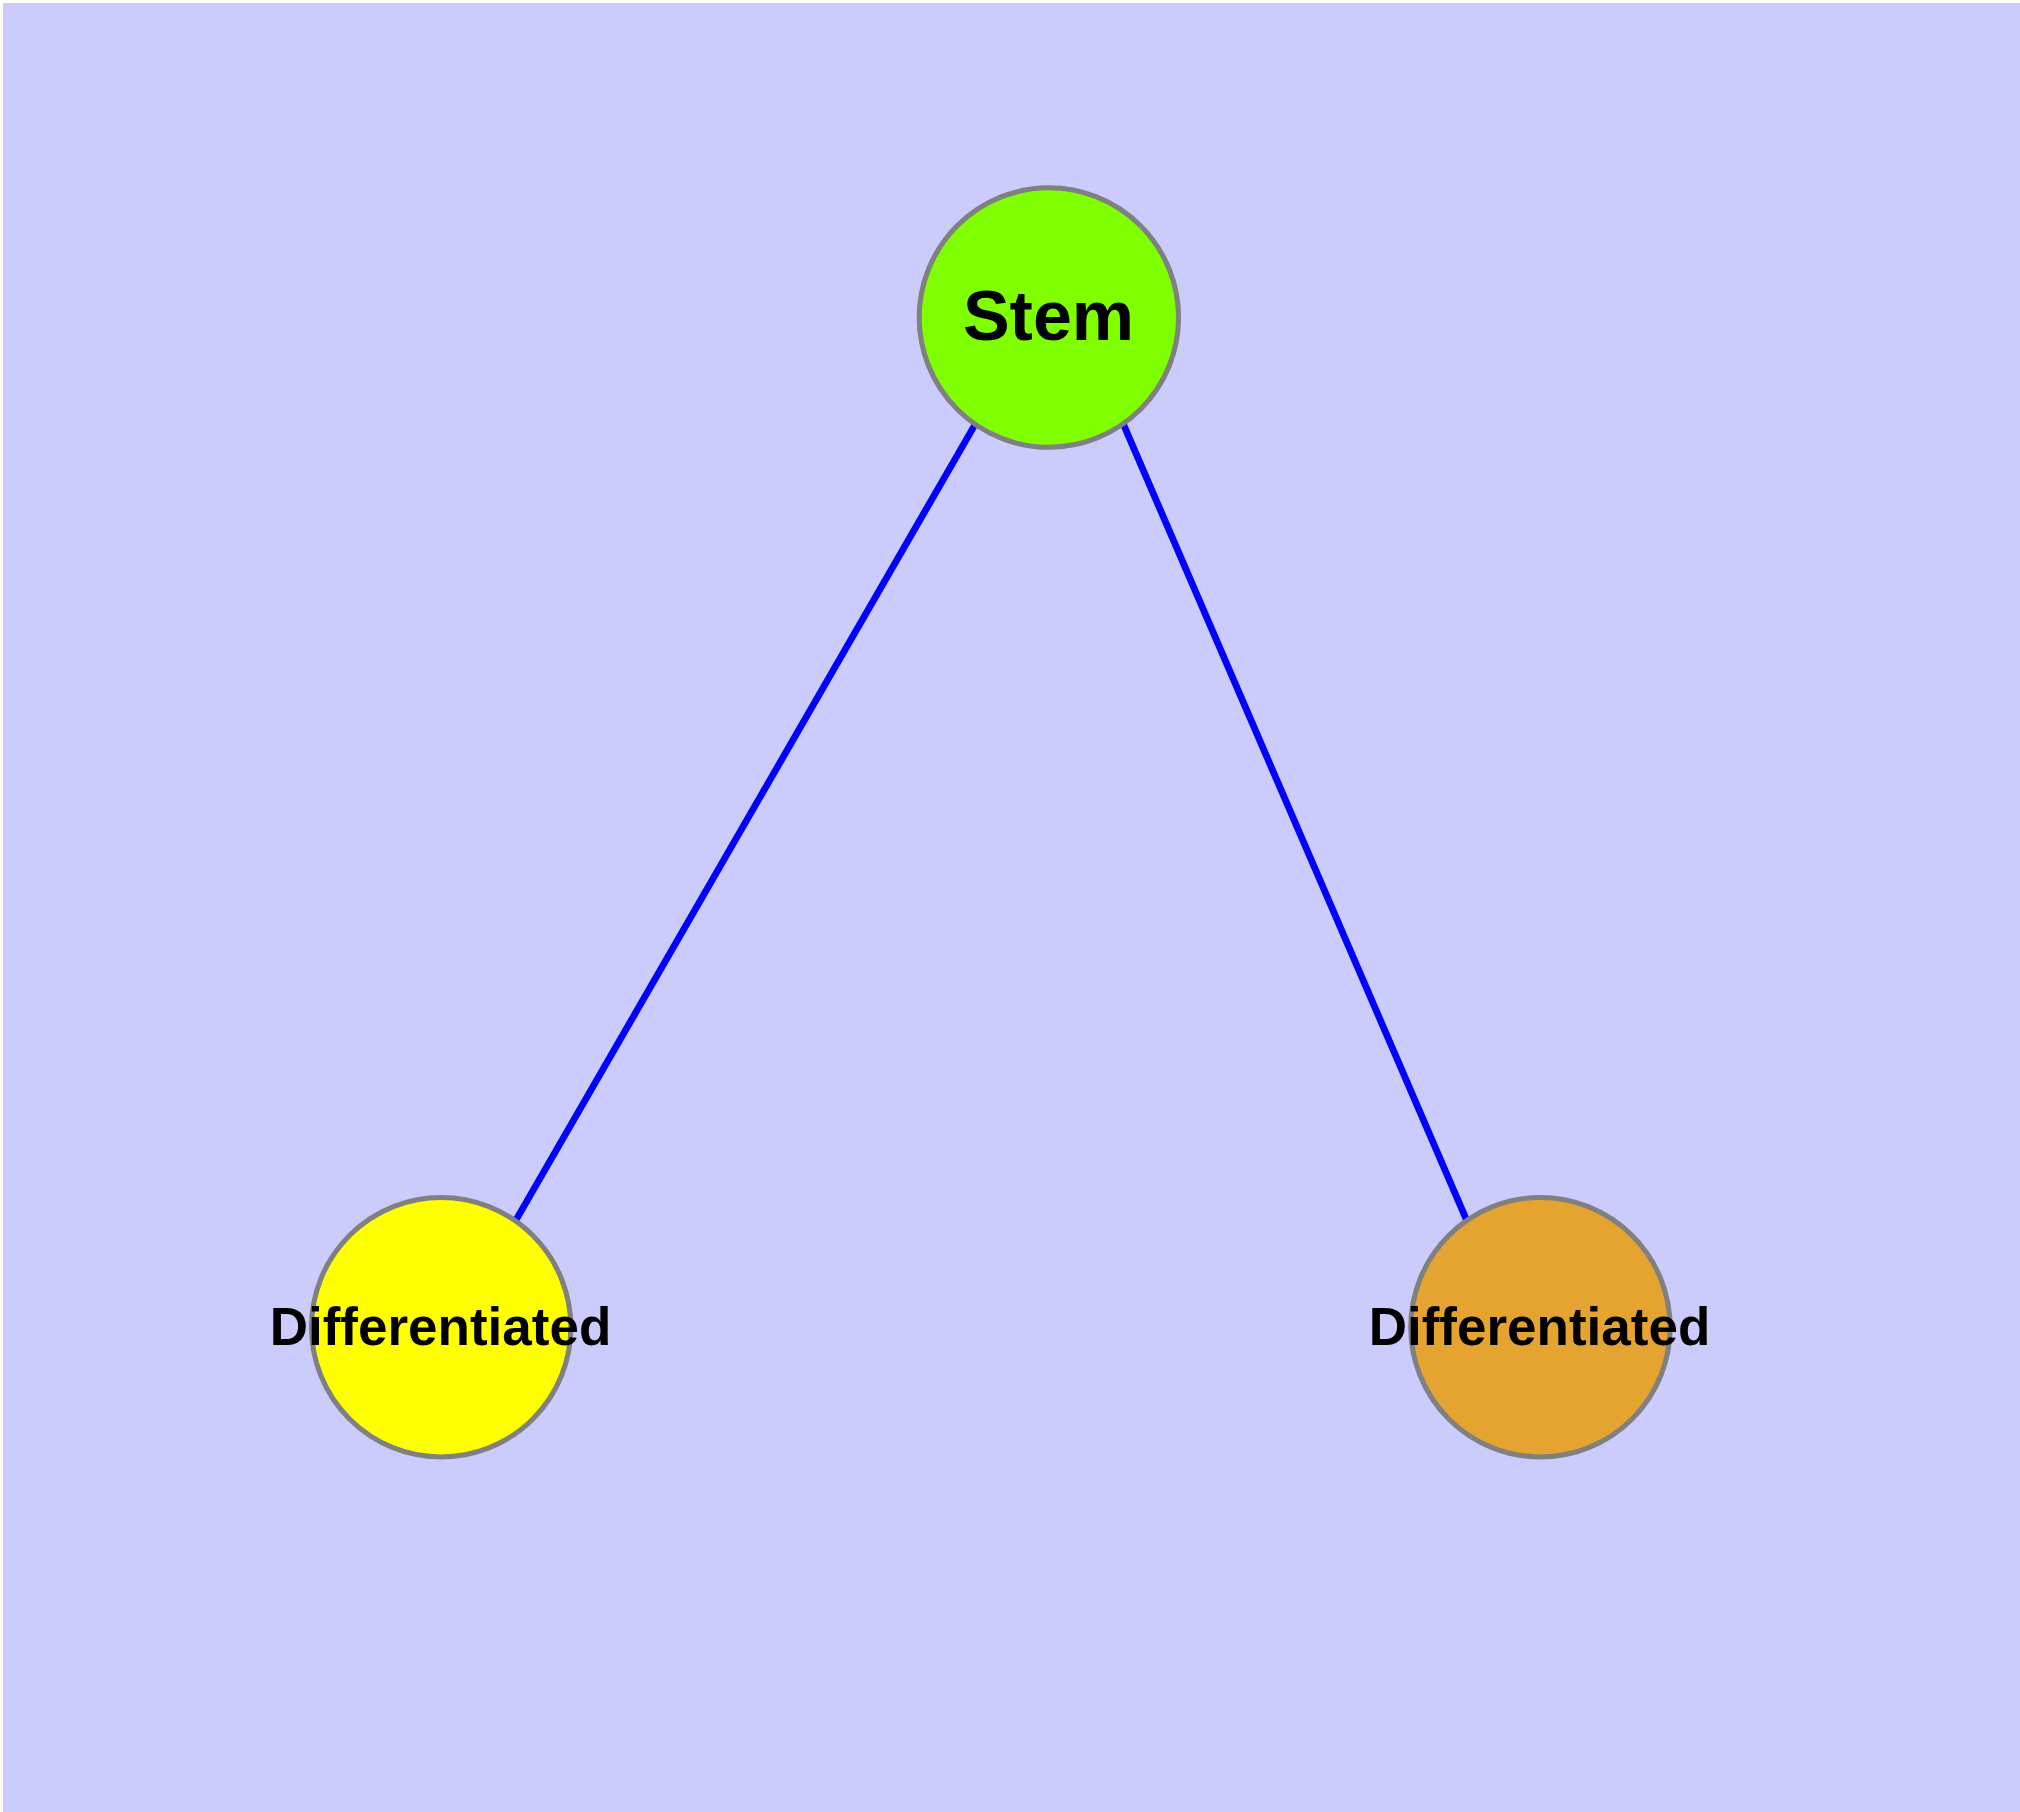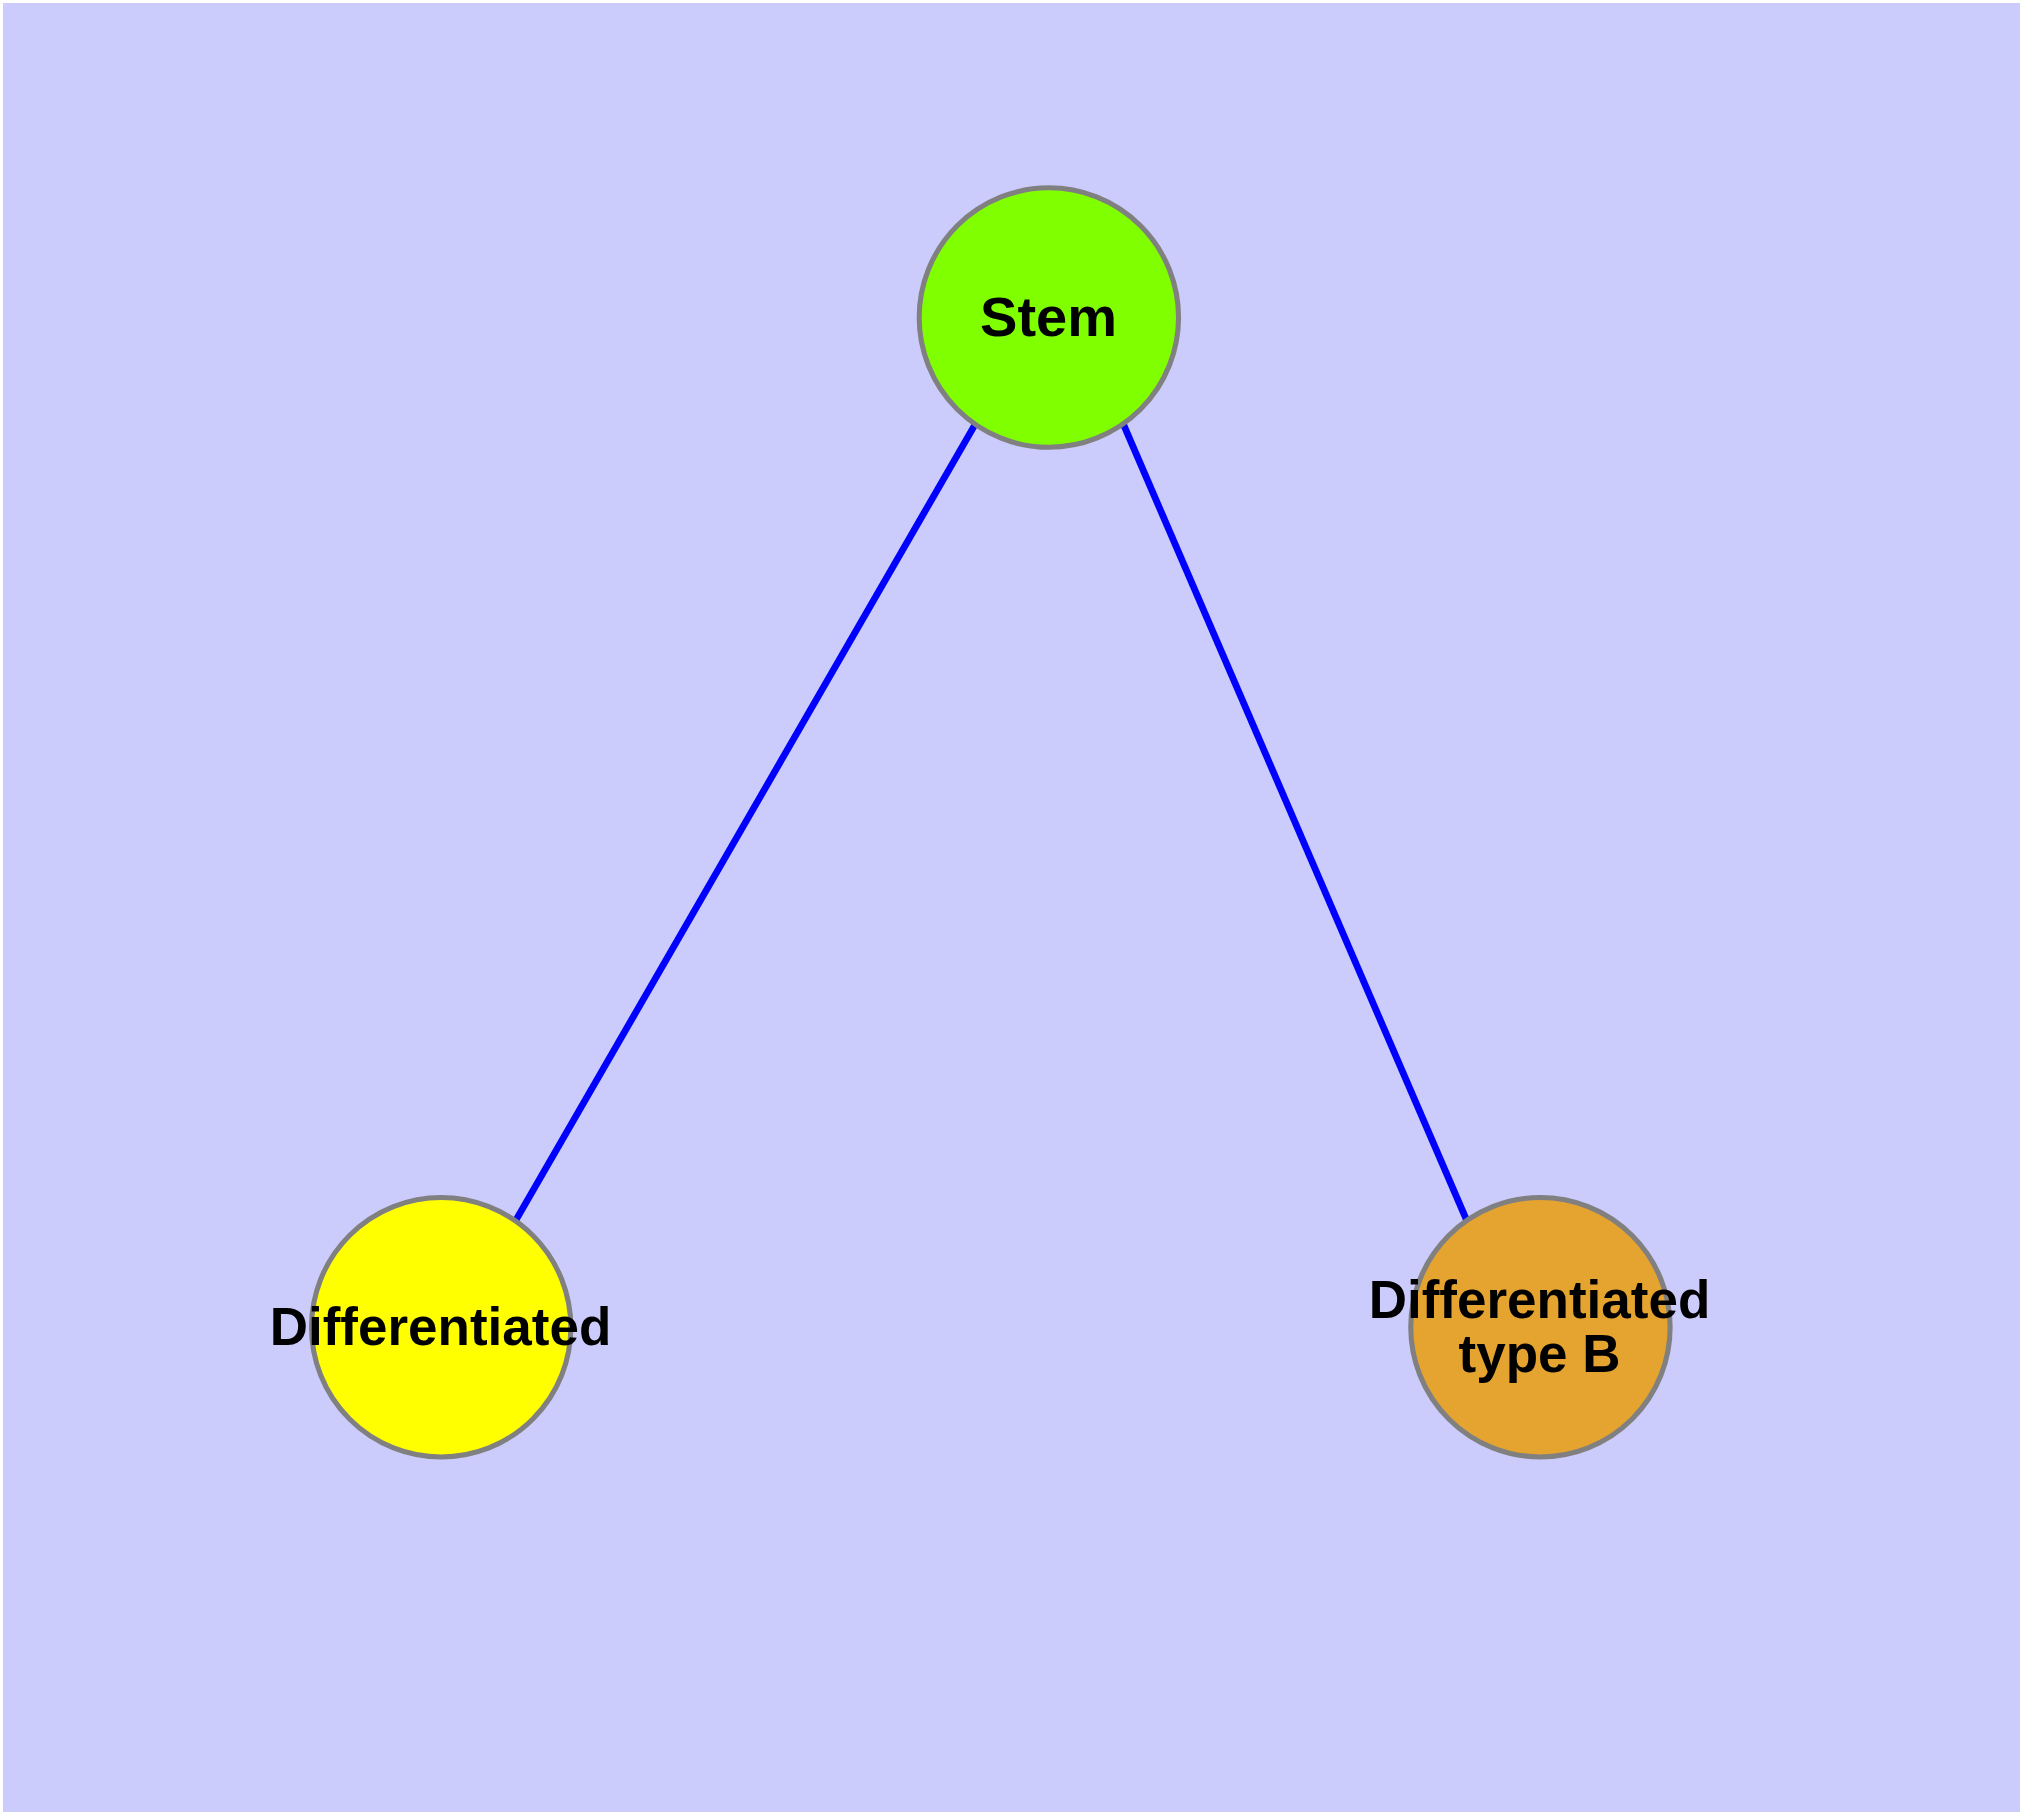--- a/index.html
+++ b/index.html
@@ -36,21 +36,21 @@
     position: absolute;
     text-align: center;
     font-weight: bold;
     color: #000000;
     line-height: 1.02;
     white-space: pre;
     pointer-events: none;
     transform: translate(-50%, -50%);
   }
   .label-stem {
-    font-size: 56px;
+    font-size: 70px;
   }
   .label-diff {
     font-size: 53px;
   }
 </style>
 </head>
 <body>
 
 <div id="canvas">
   <div id="plot-area">
@@ -66,17 +66,17 @@
         <circle cx="1234" cy="371" r="153" fill="#80ff00" stroke="#808080" stroke-width="6"></circle>
         <circle cx="517" cy="1562" r="153" fill="#ffff00" stroke="#808080" stroke-width="6"></circle>
         <circle cx="1814" cy="1562" r="153" fill="#e5a32f" stroke="#808080" stroke-width="6"></circle>
       </g>
     </svg>
 
     <div class="node-label label-stem" style="left:1046px; top:314px;">Stem</div>
 
     <div class="node-label label-diff" style="left:438px; top:1324px;"><span>Differentiated</span><br></div>
 
-    <div class="node-label label-diff" style="left:1537px; top:1324px;"><span>Differentiated</span><br><span>type B</span></div>
+    <div class="node-label label-diff" style="left:1537px; top:1324px;"><span>Differentiated</span><br></div>
 
   </div>
 </div>
 
 
 </body></html>

